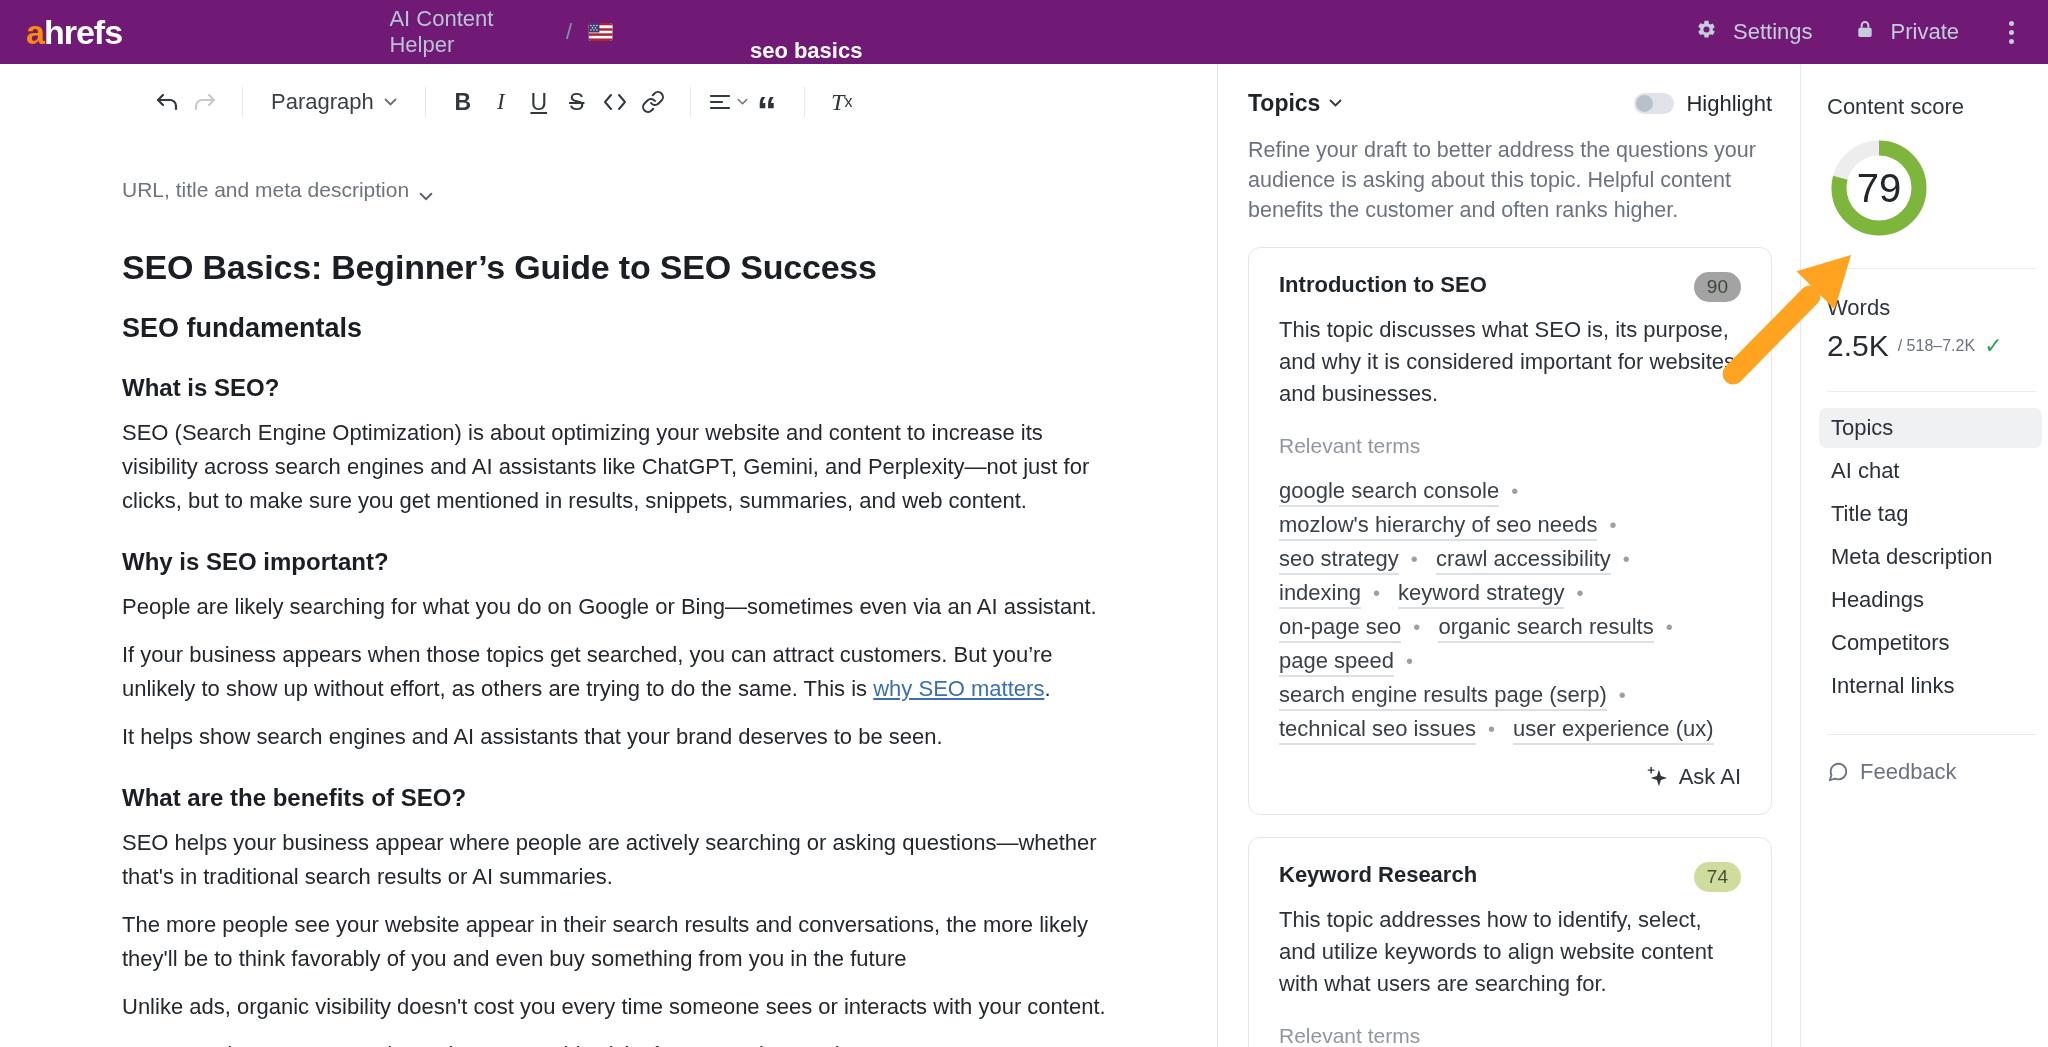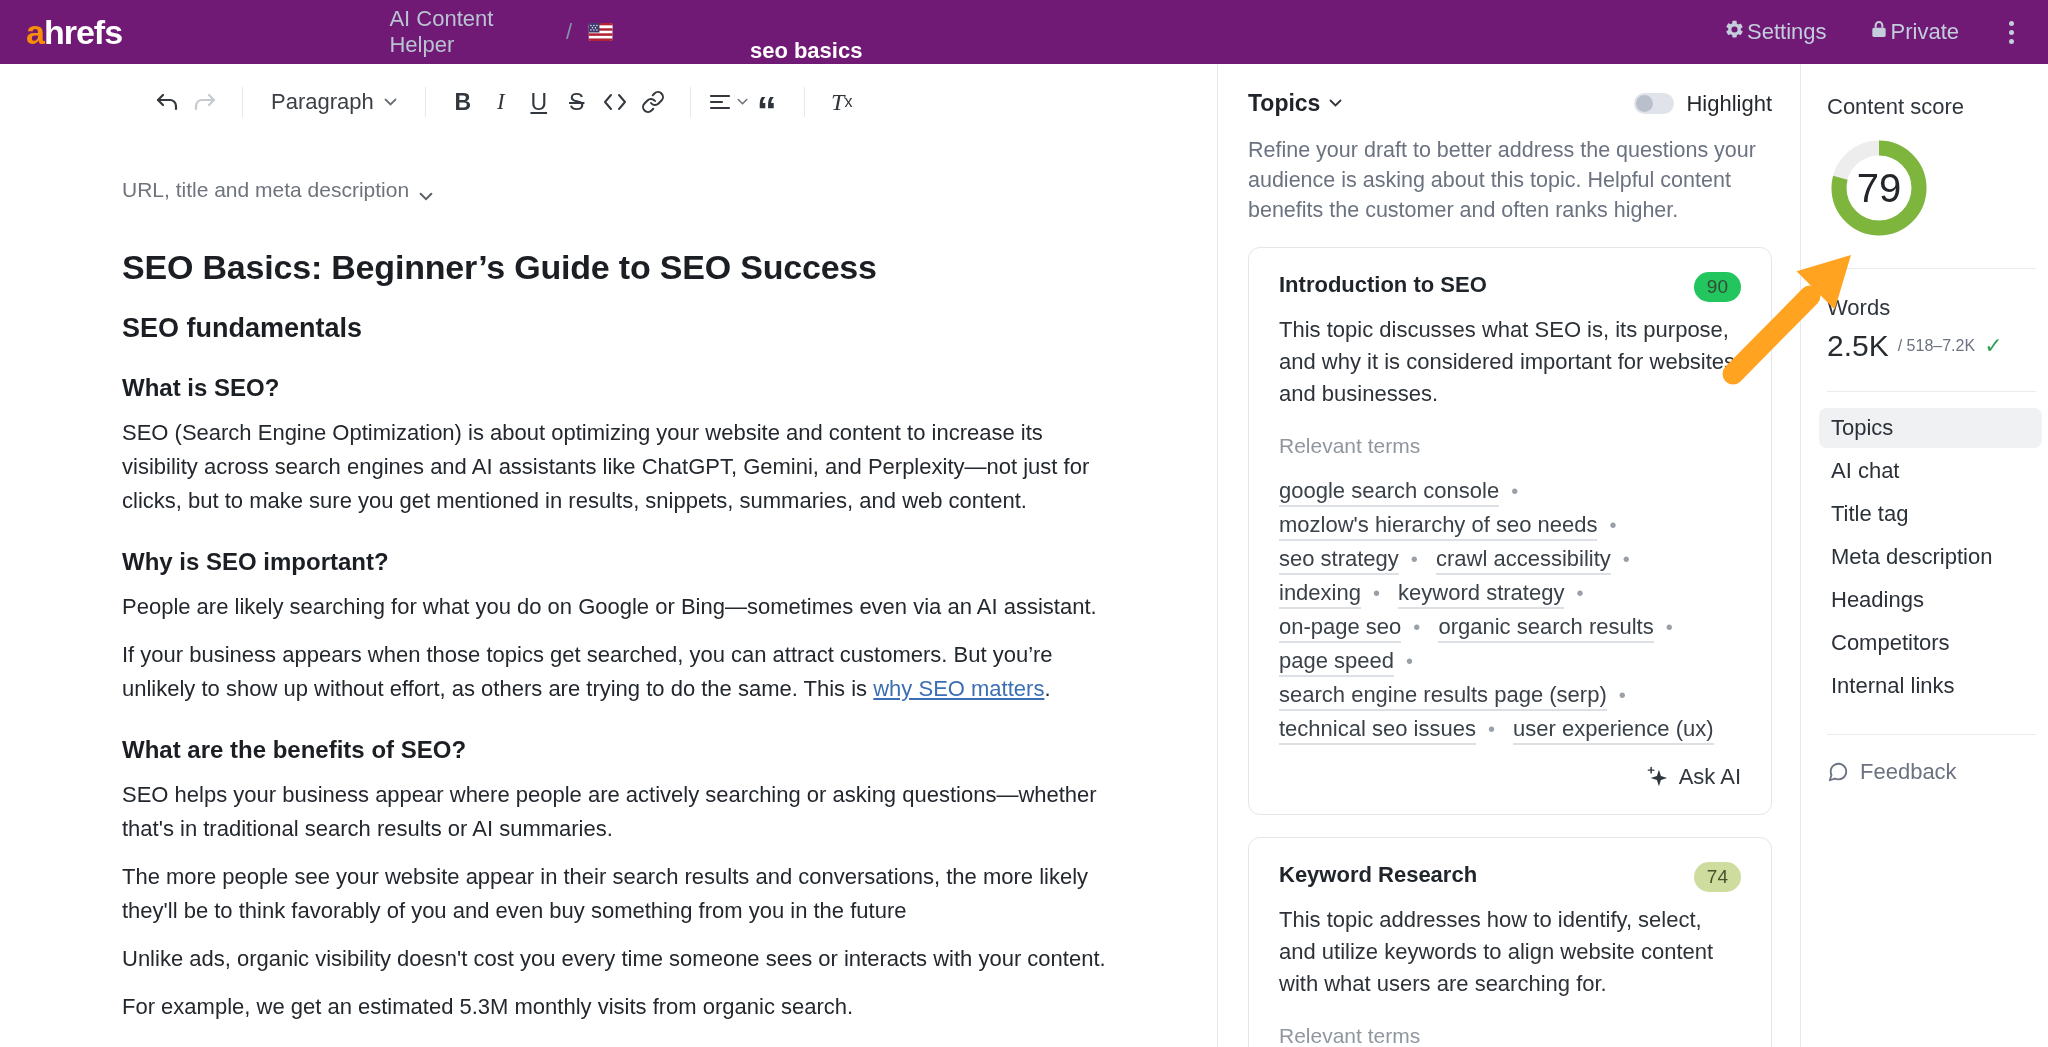--- a/index.html
+++ b/index.html
@@ -12,21 +12,21 @@
   .logo { font-size:34px; font-weight:700; letter-spacing:-1px; cursor:pointer; }
   .logo .a { color:#f78d09; }
   .logo .rest { color:#ffffff; }
   .crumb { position:absolute; left:50%; top:0; height:64px; transform:translateX(-50%);
     display:flex; align-items:center; gap:16px; }
   .crumb .app-name { color:#b9c3d3; font-size:22px; }
   .crumb .sep { color:#8494ab; font-size:22px; }
   .crumb .flag { width:26px; height:18px; border-radius:2px; overflow:hidden; display:inline-block; }
   .crumb .doc { color:#fff; font-size:22px; font-weight:700; }
   .top-right { margin-left:auto; display:flex; align-items:center; gap:42px; }
-  .top-item { display:flex; align-items:center; gap:2px; color:#c3cddb; font-size:22px; cursor:pointer; }
+  .top-item { display:flex; align-items:center; gap:16px; color:#c3cddb; font-size:22px; cursor:pointer; }
   .kebab { display:flex; flex-direction:column; gap:4px; padding:4px 8px; cursor:pointer; }
   .kebab i { width:5px; height:5px; border-radius:50%; background:#c3cddb; }
 
   
   .main { position:relative; display:flex; height:983px; }
   .editor { width:1217px; overflow:hidden; }
   .topics { width:583px; border-left:1px solid #e6e8eb; padding:26px 28px 0 30px; overflow:hidden; }
   .sidebar { width:248px; border-left:1px solid #e6e8eb; padding:30px 8px 0 26px; overflow:hidden; }
 
   
@@ -60,21 +60,21 @@
   .topics-title { font-size:23px; font-weight:700; color:#20242a; display:flex; align-items:center; gap:9px; cursor:pointer; }
   .hl-group { margin-left:auto; display:flex; align-items:center; gap:12px; }
   .toggle { width:40px; height:21px; border-radius:11px; background:#e0e3e9; position:relative; cursor:pointer; }
   .toggle .knob { position:absolute; left:2px; top:2px; width:17px; height:17px; border-radius:50%; background:#b9c0cb; }
   .hl-label { font-size:22px; color:#23282e; }
   .panel-desc { margin-top:18px; font-size:21.5px; line-height:30px; color:#6b7280; }
   .card { margin-top:22px; border:1px solid #e3e6ea; border-radius:12px; padding:24px 30px 24px 30px; background:#fff; }
   .card-head { display:flex; align-items:flex-start; }
   .card-title { font-size:22px; font-weight:700; color:#20252b; }
   .badge { margin-left:auto; font-size:19px; border-radius:999px; padding:4px 13px; }
-  .badge.green { background:#22c55e; color:#364b33; }
+  .badge.green { background:#a3a3a3; color:#364b33; }
   .badge.olive { background:#cedd9d; color:#49502b; }
   .card-desc { margin-top:12px; font-size:22px; line-height:32px; color:#2c3238; }
   .terms-label { margin-top:24px; font-size:21px; color:#90969e; }
   .terms { margin-top:16px; font-size:22px; line-height:34px; }
   .term-wrap { white-space:nowrap; margin-right:4px; }
   .term { color:#3a4148; text-decoration:none; border-bottom:2px solid #dcdfe3; padding-bottom:2px; cursor:pointer; }
   .term-wrap .dot::after { content:"•"; color:#9aa0a8; margin:0 8px 0 12px; font-size:20px; }
   .terms .term-wrap:last-child .dot::after { content:""; margin:0; }
   .ask-row { margin-top:18px; display:flex; justify-content:flex-end; align-items:center; gap:10px;
     color:#30363d; font-size:22px; cursor:pointer; }
@@ -224,20 +224,21 @@
               <path d="M1.5 1.5 L6.5 6.5 L11.5 1.5"></path>
             </svg>
         </div>
         <h1>SEO Basics: Beginner’s Guide to SEO Success</h1>
         <h2>SEO fundamentals</h2>
         <h3>What is SEO?</h3>
         <p>SEO (Search Engine Optimization) is about optimizing your website and content to increase its visibility across search engines and AI assistants like ChatGPT, Gemini, and Perplexity—not just for clicks, but to make sure you get mentioned in results, snippets, summaries, and web content.</p>
         <h3>Why is SEO important?</h3>
         <p>People are likely searching for what you do on Google or Bing—sometimes even via an AI assistant.</p>
         <p><span>If your business appears when those topics get searched, you can attract customers. But you’re unlikely to show up without effort, as others are trying to do the same. This is </span><a class="body-link">why SEO matters</a><span>.</span></p>
+        <p>It helps show search engines and AI assistants that your brand deserves to be seen.</p>
         <h3>What are the benefits of SEO?</h3>
         <p>SEO helps your business appear where people are actively searching or asking questions—whether that's in traditional search results or AI summaries.</p>
         <p>The more people see your website appear in their search results and conversations, the more likely they'll be to think favorably of you and even buy something from you in the future</p>
         <p>Unlike ads, organic visibility doesn't cost you every time someone sees or interacts with your content.</p>
         <p>For example, we get an estimated 5.3M monthly visits from organic search.</p>
         
       </div>
     </div>
 
     <div class="topics">

